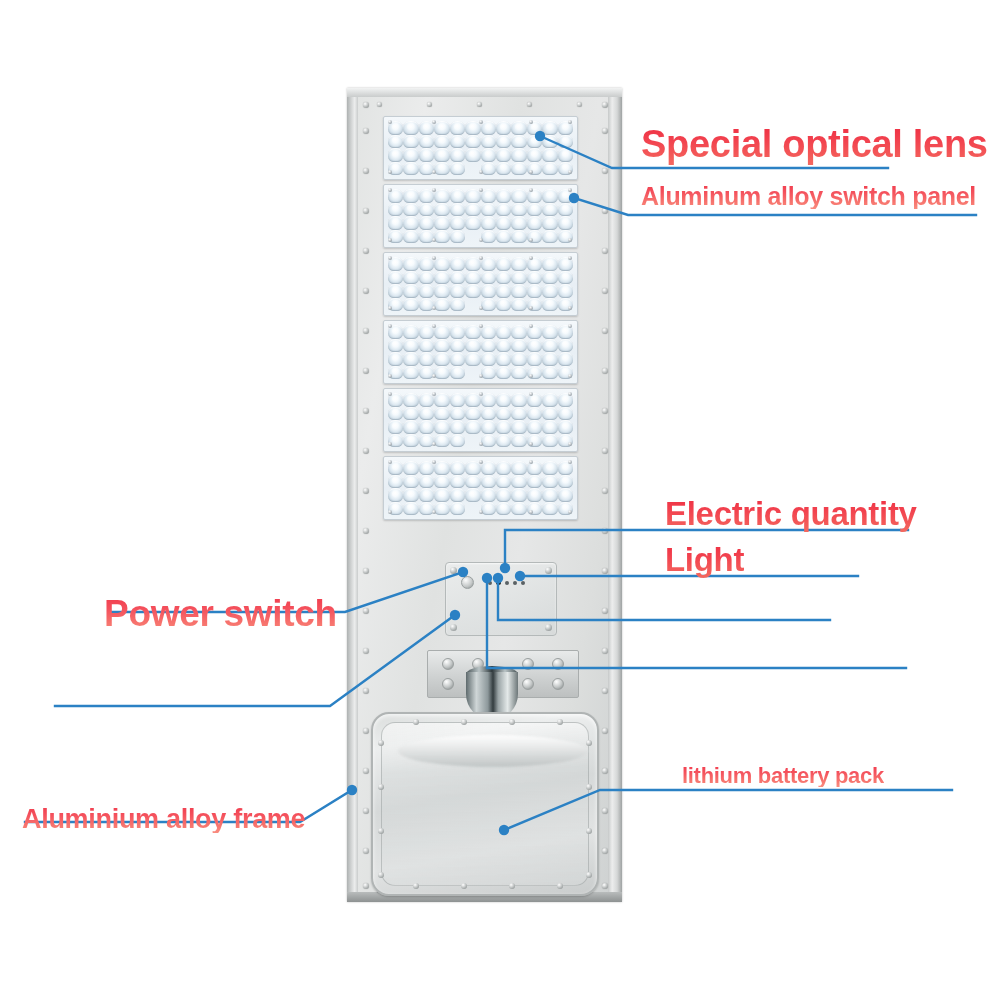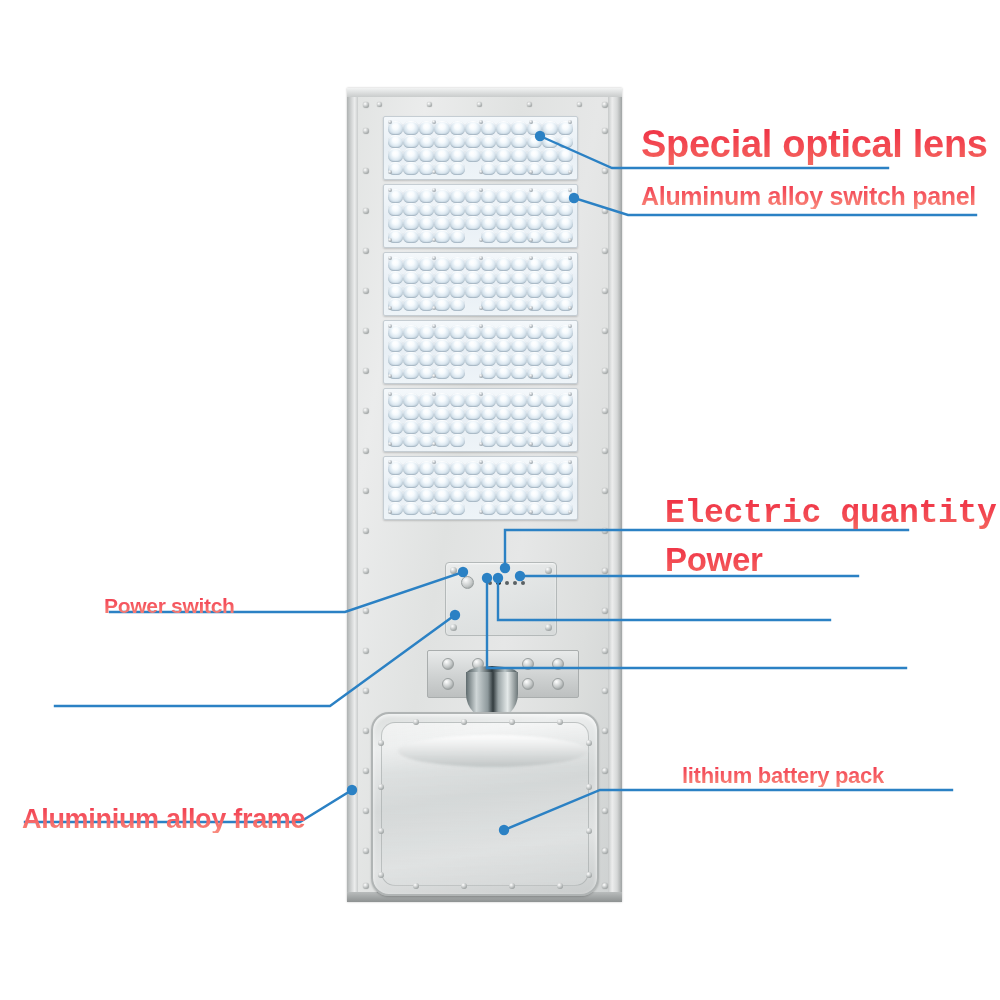--- a/index.html
+++ b/index.html
@@ -695,27 +695,27 @@
       <circle cx="455" cy="615" r="5.2"></circle>
       <circle cx="352" cy="790" r="5.2"></circle>
       <circle cx="504" cy="830" r="5.2"></circle>
     </g>
   </svg>
 
   <div class="lbl solidtop" style="left:641px;top:125px;font-size:38px;">Special optical lens</div>
 
   <div class="lbl" style="left:641px;top:183px;font-size:25px;">Aluminum alloy switch panel</div>
 
-  <div class="lbl solidtop" style="left:665px;top:497px;font-size:33px;font-family:Liberation Mono, monospace;">Electric quantity</div>
-
-  <div class="lbl solidtop" style="left:665px;top:543px;font-size:33px;">Power</div>
-
-
-
-  <div class="lbl" style="left:104px;top:595px;font-size:21px;">Power switch</div>
+  <div class="lbl solidtop" style="left:665px;top:497px;font-size:33px;">Electric quantity</div>
+
+  <div class="lbl solidtop" style="left:665px;top:543px;font-size:33px;">Light</div>
+
+
+
+  <div class="lbl" style="left:104px;top:595px;font-size:37px;">Power switch</div>
 
 
   <div class="lbl" style="left:22px;top:805px;font-size:27px;">Aluminium alloy frame</div>
 
 
   <div class="lbl" style="left:682px;top:764px;font-size:22px;">lithium battery pack</div>
 
 </div>
 
 </body></html>

